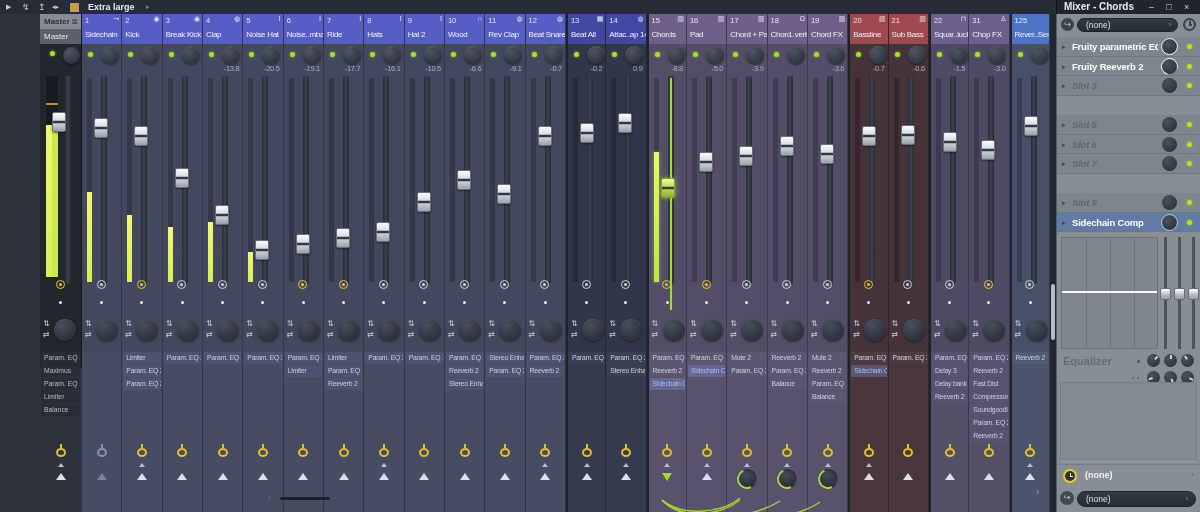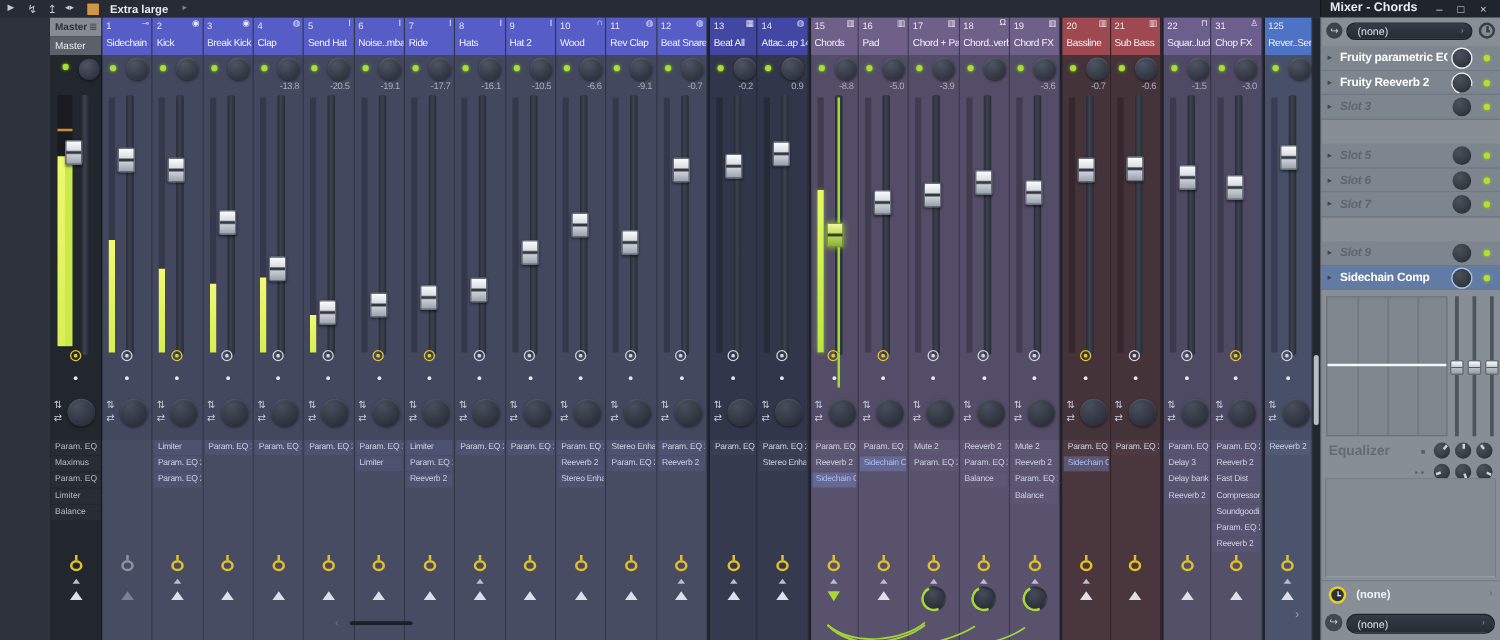--- a/index.html
+++ b/index.html
@@ -24,21 +24,21 @@
   
   .cstrip{position:absolute;left:0;top:0;width:40px;height:498px;background:#5a5f67;border-right:1px solid #15181e;}
   .ch{height:30px;background:#70757d;color:#2e3237;font-size:8px;font-weight:bold;text-align:center;line-height:28px;border-bottom:1px solid #4a4f57;}
   .cmeter{position:absolute;left:3px;right:3px;top:32px;bottom:4px;background:#4e535c;box-shadow:inset 0 1px 3px rgba(0,0,0,.35);}
   .cnum{position:absolute;left:12px;font-size:7px;color:#989ea7;}
   .ctick{position:absolute;left:2px;top:41px;width:8px;height:2px;background:#d28e38;}
   .cb1{position:absolute;left:2px;width:9px;top:110px;bottom:3px;background:linear-gradient(#e9f660,#dff158);border-top:2px solid #e09838;}
   .cb2{position:absolute;left:13px;width:9px;top:125px;bottom:3px;background:#cdee4d;}
 
   
-  .mstrip{position:absolute;left:40px;top:0;width:42px;height:498px;background:#22262d;border-right:1px solid #15181e;}
+  .mstrip{position:absolute;left:40px;top:0;width:42px;height:354px;background:#22262d;border-right:1px solid #15181e;}
   .mh1{height:15px;background:#878c94;color:#2d3136;font-size:8px;font-weight:bold;line-height:15px;padding-left:4px;}
   .mh1i{float:right;margin-right:3px;color:#3a3f45;font-size:8px;font-weight:normal;}
   .mh2{height:15px;background:#5b6069;color:#e9ebf0;font-size:8px;line-height:15px;padding-left:4px;}
   .m-led{position:absolute;left:10px;top:37px;width:5px;height:5px;border-radius:50%;background:#a6e030;box-shadow:0 0 3px rgba(150,220,40,.8);}
   .m-knob{position:absolute;left:23px;top:33px;width:17px;height:17px;border-radius:50%;background:radial-gradient(circle at 35% 30%,#4e5463,#2f333e 75%);box-shadow:0 1px 2px rgba(0,0,0,.5);}
   .m-mtrack{position:absolute;left:6px;top:62px;width:12px;height:202px;background:rgba(0,0,0,.28);}
   .m-tick{position:absolute;left:6px;top:89px;width:12px;height:2px;background:#d08a34;}
   .m-f1{position:absolute;left:6px;top:111px;width:6px;height:152px;background:linear-gradient(#f0f870,#d8ee56);}
   .m-f2{position:absolute;left:12px;top:117px;width:6px;height:146px;background:#cbe94c;}
   .m-ftrack{position:absolute;left:25px;top:62px;width:6px;height:208px;background:linear-gradient(90deg,#272b34,#3d424f 45%,#272b34);border-radius:2px;}
@@ -291,21 +291,21 @@
           <div class="pknob"></div>
           <div class="lowbg"></div>
           <div class="fxrow" style="top: 338px;">Param. EQ 2</div>
           <div class="plug"></div>
           <div class="arr-b"></div>
         </div>
         <div class="strip" style="--hdr: #575dc7; --body: #43485f; --fx: #4d5270; --low: #474c63;">
           <div class="hdr">
             <span class="num">5</span>
             <span class="sicon">Ⅰ</span>
-            <div class="nm">Send Hat</div>
+            <div class="nm">Noise Hat</div>
           </div>
           <div class="led"></div>
           <div class="tknob"></div>
           <div class="db">-20.5</div>
           <div class="mtrack"></div>
           <div class="mfill" style="top: 238px; height: 30px;"></div>
           <div class="ftrack"></div>
           <div class="fhandle" style="top: 226px;"></div>
           <div class="cbtn cw">
             <div class="cdot"></div>

